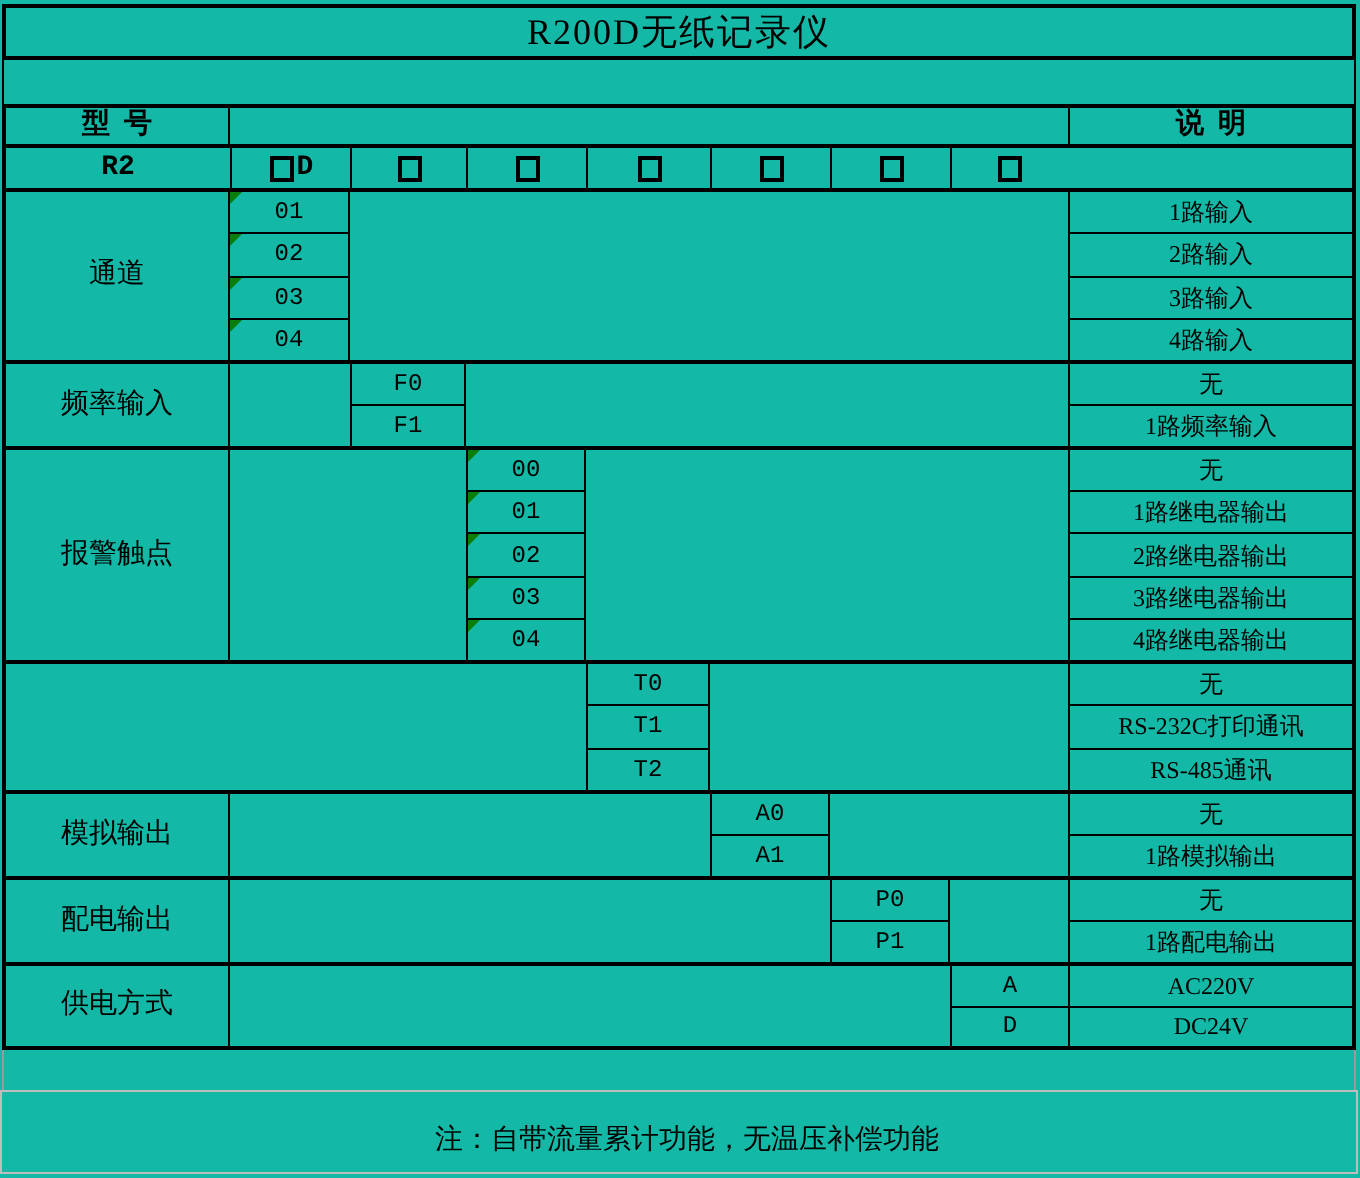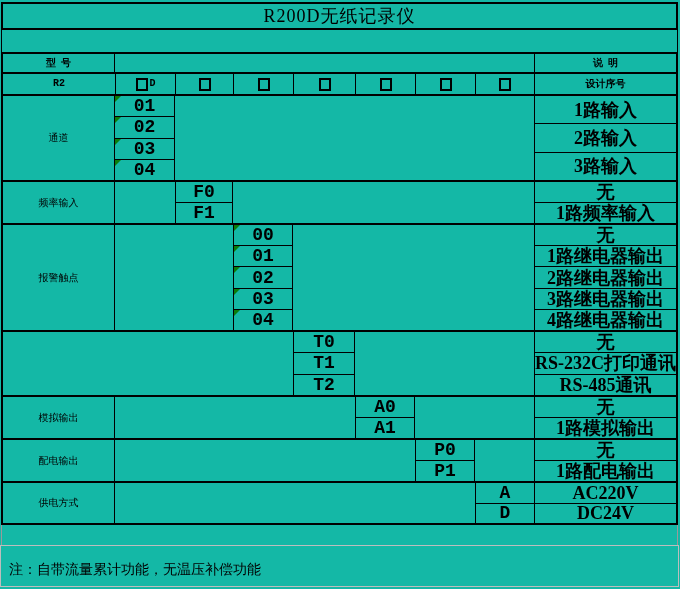--- a/index.html
+++ b/index.html
@@ -3,49 +3,49 @@
 <meta charset="utf-8">
 <style>
   html,body{margin:0;padding:0;background:#fff;}
   .page{
     position:relative;width:680px;height:589px;background:#14b8a6;
     font-family:"Liberation Serif","DejaVu Serif",serif;color:#000;overflow:hidden;
   }
   .abs{position:absolute;box-sizing:border-box;}
   .cell{
     position:absolute;box-sizing:border-box;display:flex;align-items:center;justify-content:center;
-    white-space:pre;font-size:10px;line-height:1;
+    white-space:pre;font-size:14px;line-height:1;
   }
   .mono{font-family:"Liberation Mono","DejaVu Sans Mono",monospace;}
   .bold{font-weight:bold;}
   
   .title-box{
     left:1px;top:2px;width:677px;height:28px;border:2px solid #000;
     display:flex;align-items:center;justify-content:center;
     font-size:18px;letter-spacing:1px;white-space:pre;
   }
   .gap-top{left:1px;top:30px;width:677px;height:22px;border-left:1px solid #000;border-right:1px solid #000;}
   
   .table{left:1px;top:52px;width:677px;height:473px;border:2px solid #000;}
   .hdr-row{left:0;top:0;width:673px;height:20px;border-bottom:2px solid #000;}
   .r2-row{left:0;top:20px;width:673px;height:22px;border-bottom:2px solid #000;}
   .section{position:absolute;left:0;width:673px;box-sizing:border-box;}
   .stack{position:absolute;top:0;bottom:0;box-sizing:border-box;display:flex;flex-direction:column;}
   .stack .row{
     flex:1 1 0;position:relative;display:flex;align-items:center;justify-content:center;
-    box-sizing:border-box;border-bottom:1px solid #000;font-size:18px;line-height:1;white-space:pre;font-weight:bold;
+    box-sizing:border-box;border-bottom:1px solid #000;font-size:12px;line-height:1;white-space:pre;
   }
   .stack .row:last-child{border-bottom:none;}
   .sq{display:inline-block;width:12px;height:13px;border:2px solid #000;box-sizing:border-box;vertical-align:-2px;margin:0 1px;}
   .tri{position:absolute;top:0;left:0;width:0;height:0;border-top:6px solid #0a7d0a;border-right:6px solid transparent;}
   
   .gap-bottom{left:1px;top:525px;width:677px;height:20px;border-left:1px solid #9a9a9a;border-right:1px solid #9a9a9a;}
   .note-box{
     left:0;top:545px;width:679px;height:42px;border:1px solid #bdbdbd;
-    display:flex;align-items:center;padding:8px 0 0 8px;font-size:14px;white-space:pre;
+    display:flex;align-items:center;padding:8px 0 0 8px;font-size:14px;white-space:pre;justify-content:center;
   }
 </style>
 </head>
 <body>
 
 <div class="page">
 
   <div class="abs title-box">R200D无纸记录仪</div>
 
   <div class="abs gap-top"></div>
@@ -61,36 +61,36 @@
       <div class="cell bold mono" style="left:0;top:0;width:112px;height:20px;">R2</div>
       <div id="r2-codes">
           <div class="cell bold mono" style="left: 112px; top: 0px; width: 60px; height: 20px; border-left: 1px solid rgb(0, 0, 0);"><span class="sq"></span>D</div>
           <div class="cell bold mono" style="left: 172px; top: 0px; width: 58px; height: 20px; border-left: 1px solid rgb(0, 0, 0);"><span class="sq"></span></div>
           <div class="cell bold mono" style="left: 230px; top: 0px; width: 60px; height: 20px; border-left: 1px solid rgb(0, 0, 0);"><span class="sq"></span></div>
           <div class="cell bold mono" style="left: 290px; top: 0px; width: 62px; height: 20px; border-left: 1px solid rgb(0, 0, 0);"><span class="sq"></span></div>
           <div class="cell bold mono" style="left: 352px; top: 0px; width: 60px; height: 20px; border-left: 1px solid rgb(0, 0, 0);"><span class="sq"></span></div>
           <div class="cell bold mono" style="left: 412px; top: 0px; width: 60px; height: 20px; border-left: 1px solid rgb(0, 0, 0);"><span class="sq"></span></div>
           <div class="cell bold mono" style="left: 472px; top: 0px; width: 59px; height: 20px; border-left: 1px solid rgb(0, 0, 0);"><span class="sq"></span></div>
         </div>
-      <div class="cell bold" style="left:531px;top:0;width:142px;height:20px;border-left:1px solid #000;">设计序号</div>
     </div>
 
     <div id="sections">
         <div class="section" style="top: 42px; height: 84px;">
           <div class="cell" style="left: 0px; top: 0px; bottom: 0px; width: 112px; height: 100%; border-right: 1px solid rgb(0, 0, 0);">通道</div>
           <div class="stack" style="left: 112px; width: 60px; border-right: 1px solid rgb(0, 0, 0);">
             <div class="row mono">01<span class="tri" style="border-top-color: rgb(10, 125, 10);"></span></div>
             <div class="row mono">02<span class="tri" style="border-top-color: rgb(10, 125, 10);"></span></div>
             <div class="row mono">03<span class="tri" style="border-top-color: rgb(10, 125, 10);"></span></div>
             <div class="row mono">04<span class="tri" style="border-top-color: rgb(10, 125, 10);"></span></div>
           </div>
           <div class="stack" style="left: 531px; width: 142px; border-left: 1px solid rgb(0, 0, 0);">
             <div class="row">1路输入</div>
             <div class="row">2路输入</div>
             <div class="row">3路输入</div>
+            <div class="row">4路输入</div>
           </div>
         </div>
         <div class="section" style="top: 126px; height: 43px; border-top: 2px solid rgb(0, 0, 0);">
           <div class="cell" style="left: 0px; top: 0px; bottom: 0px; width: 112px; height: 100%; border-right: 1px solid rgb(0, 0, 0);">频率输入</div>
           <div class="stack" style="left: 172px; width: 58px; border-left: 1px solid rgb(0, 0, 0); border-right: 1px solid rgb(0, 0, 0);">
             <div class="row mono">F0</div>
             <div class="row mono">F1</div>
           </div>
           <div class="stack" style="left: 531px; width: 142px; border-left: 1px solid rgb(0, 0, 0);">
             <div class="row">无</div>

